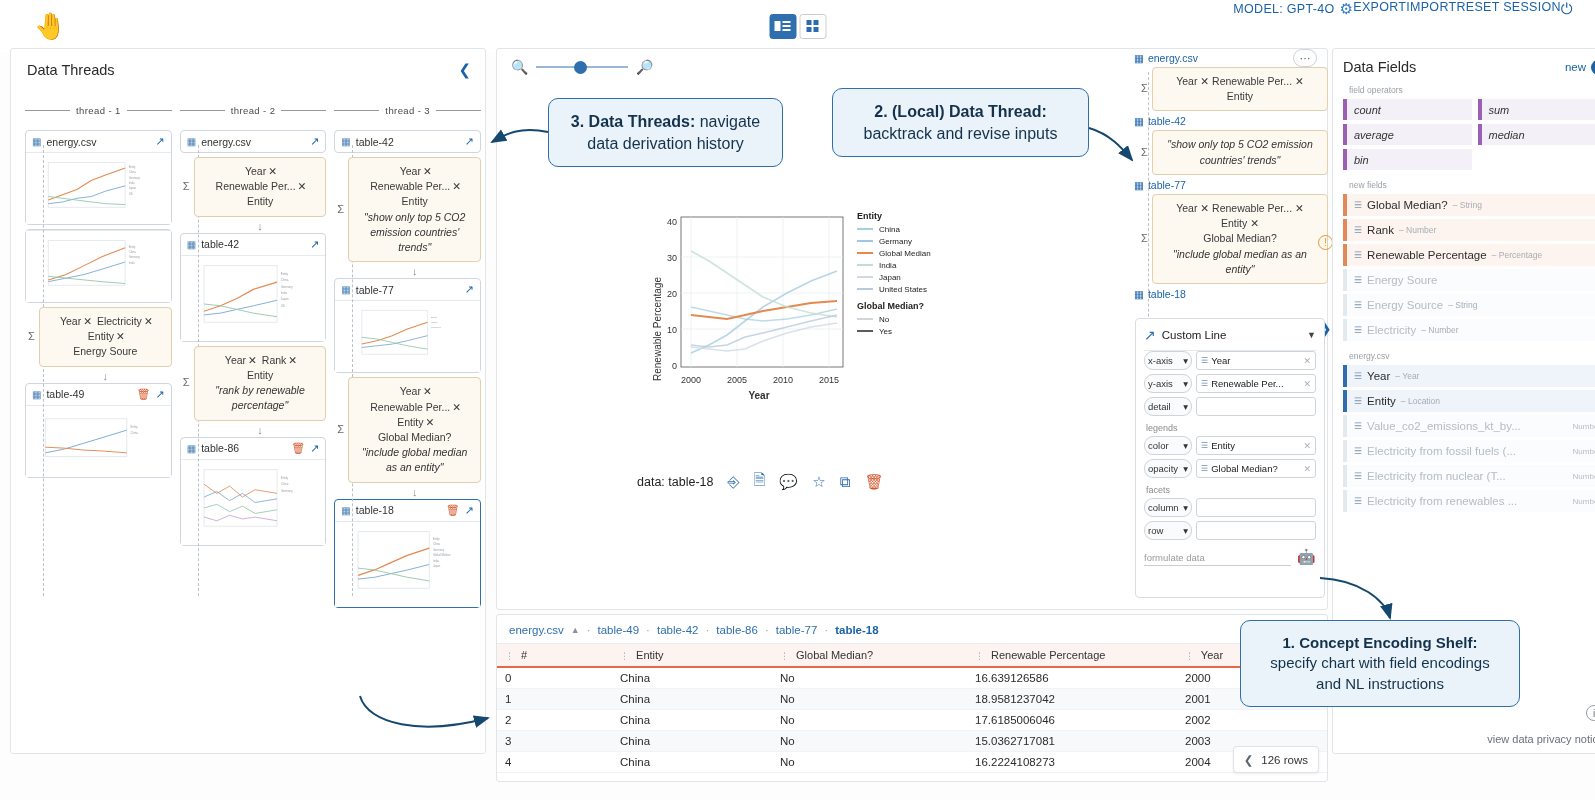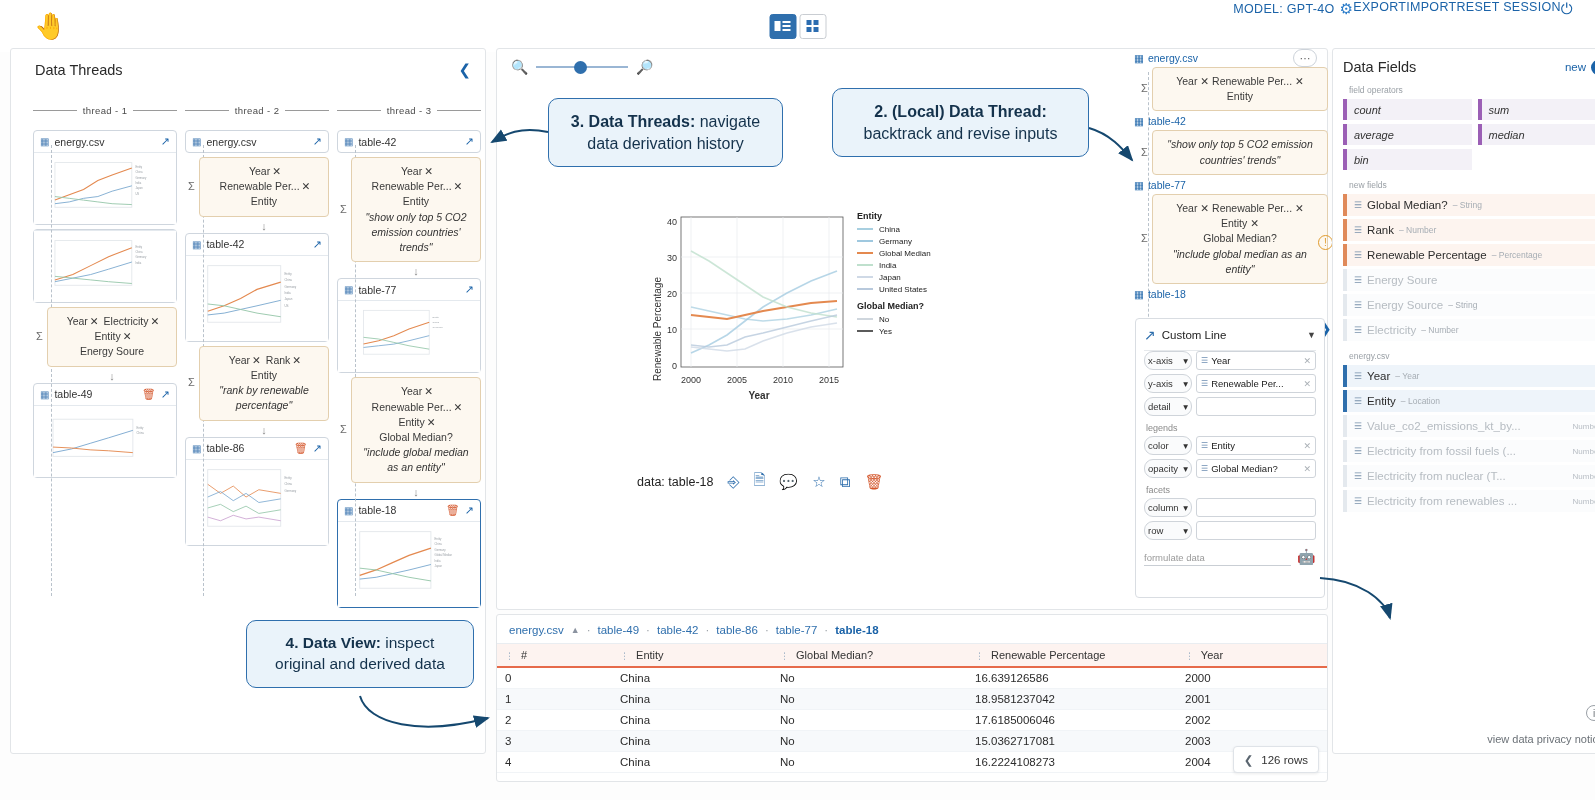--- a/index.html
+++ b/index.html
@@ -49,21 +49,21 @@
     display: flex; align-items: flex-start; gap: 0;
     color: #1b63a8; font-size: 12.5px; letter-spacing: .3px;
   }
   .topright .item { display:flex; align-items:center; gap:5px; cursor: pointer; }
   .gear { color: #2b7cc9; font-size: 15px; }
   .power { font-size: 15px; }
 
   
   .panel-threads {
     position: absolute; left: 10px; top: 48px; width: 476px; height: 706px;
-    background: #ffffff; border: 1px solid #e2e5e8; border-radius: 3px; padding-left: 8px;
+    background: #ffffff; border: 1px solid #e2e5e8; border-radius: 3px;
   }
   .threads-head {
     display:flex; align-items:center; justify-content: space-between;
     padding: 12px 14px 6px 16px;
   }
   .threads-title { font-size: 14.5px; color: #2a2a2a; }
   .collapse-caret { color:#1b63a8; font-size: 15px; }
 
   .threads-cols { display: flex; padding: 4px 0 0 10px; margin-top: 16px; }
   .tcol { width: 158px; padding: 0 4px; position: relative; }
@@ -935,18 +935,18 @@
   </svg>
 
   <div class="callout c3">
     <b>3. Data Threads:</b>
     <span>navigate data derivation history</span>
   </div>
   <div class="callout c2">
     <b>2. (Local) Data Thread:</b><br>
     <span>backtrack and revise inputs</span>
   </div>
-  <div class="callout c4">
-    <b>4. Data View:</b>
-    <span>inspect original and derived data</span>
+  <div class="callout c1">
+    <b>1. Concept Encoding Shelf:</b><br>
+    <span>specify chart with field encodings and NL instructions</span>
   </div>
 
 </div>
 
 </body></html>

